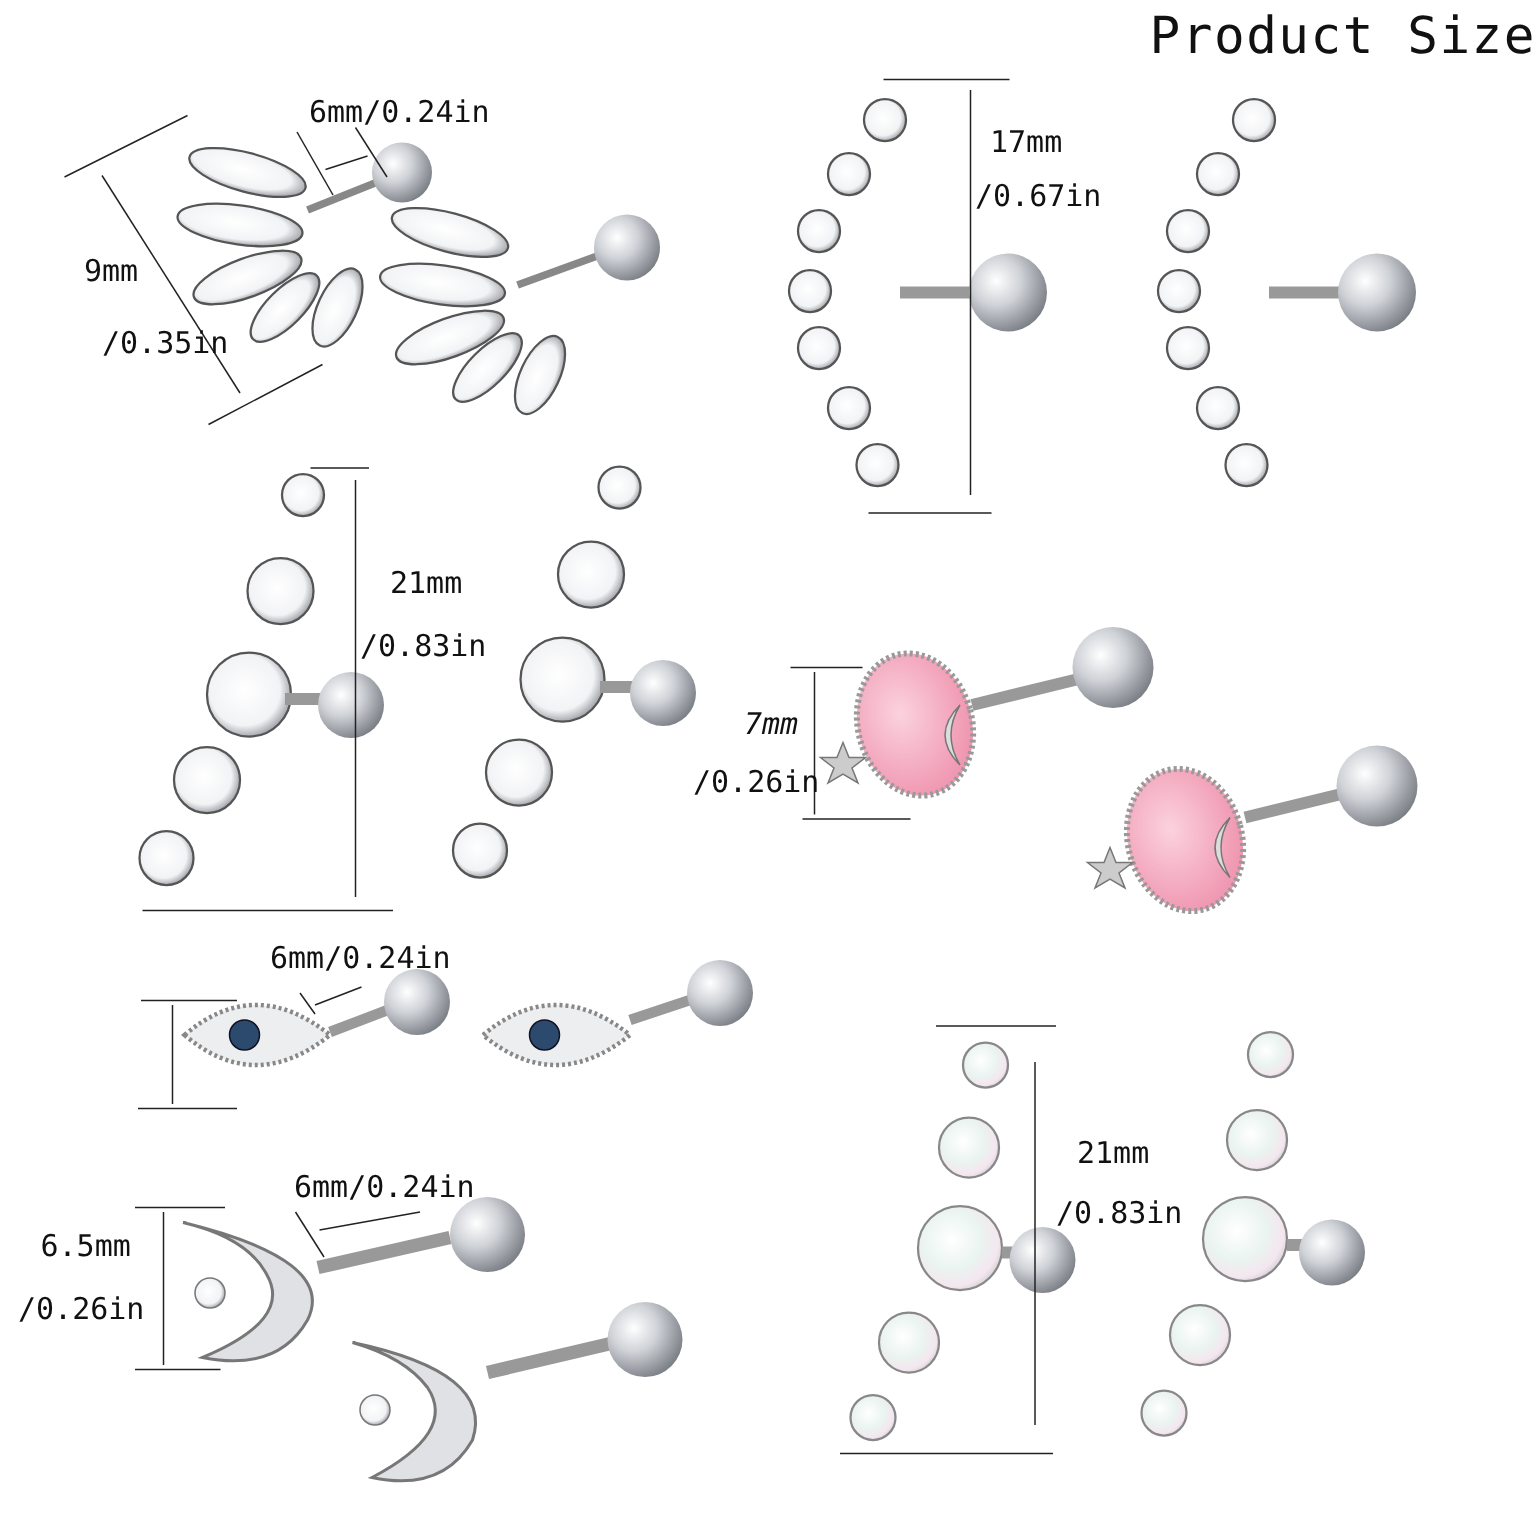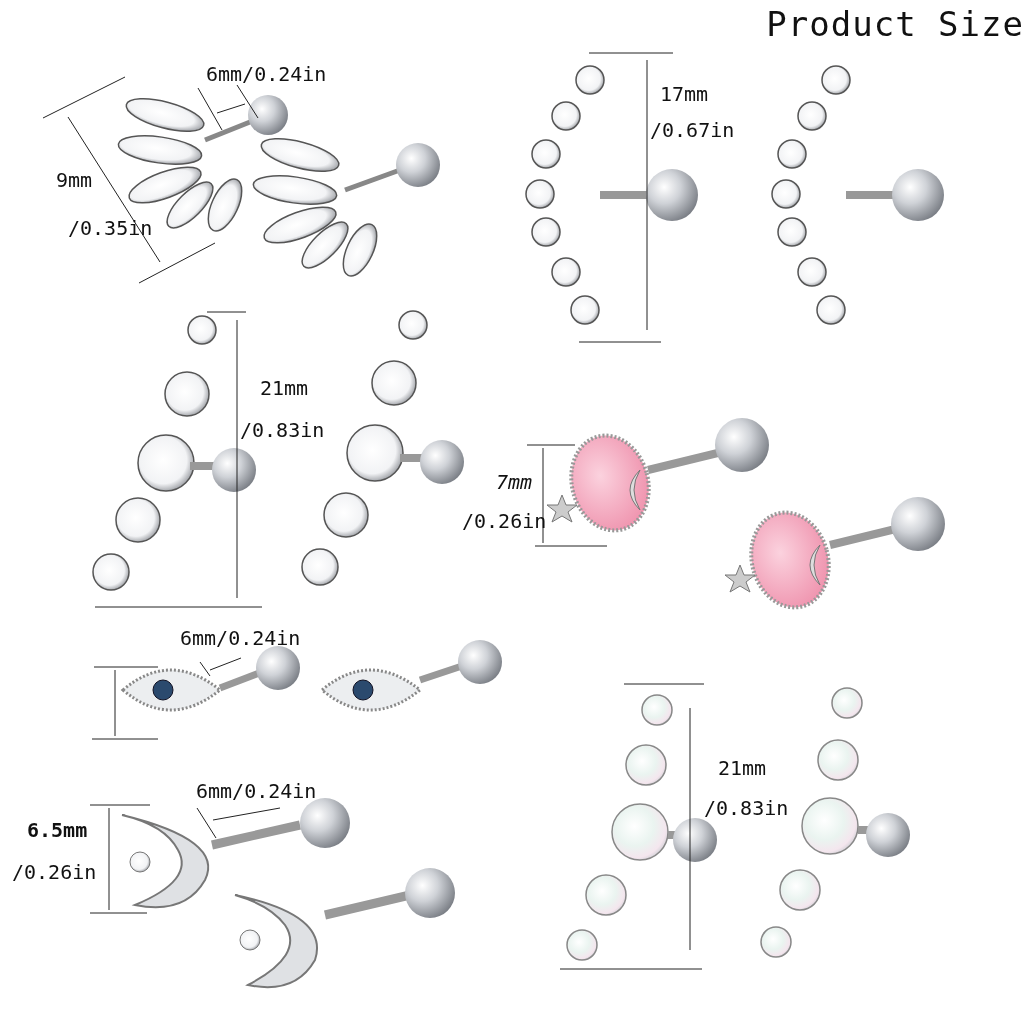--- a/index.html
+++ b/index.html
@@ -199,17 +199,17 @@
 
 <div class="lbl" style="left:260px;top:378px;">21mm</div>
 <div class="lbl" style="left:240px;top:420px;">/0.83in</div>
 
 <div class="lbl" style="left:496px;top:472px;font-style:italic;">7mm</div>
 <div class="lbl" style="left:462px;top:511px;">/0.26in</div>
 
 <div class="lbl" style="left:180px;top:628px;">6mm/0.24in</div>
 
 <div class="lbl" style="left:196px;top:781px;">6mm/0.24in</div>
-<div class="lbl" style="left:27px;top:820px;font-weight:bold;">6.5mm</div>
+<div class="lbl" style="left:27px;top:820px;">6.5mm</div>
 <div class="lbl" style="left:12px;top:862px;">/0.26in</div>
 
 <div class="lbl" style="left:718px;top:758px;">21mm</div>
 <div class="lbl" style="left:704px;top:798px;">/0.83in</div>
 
 </body></html>

